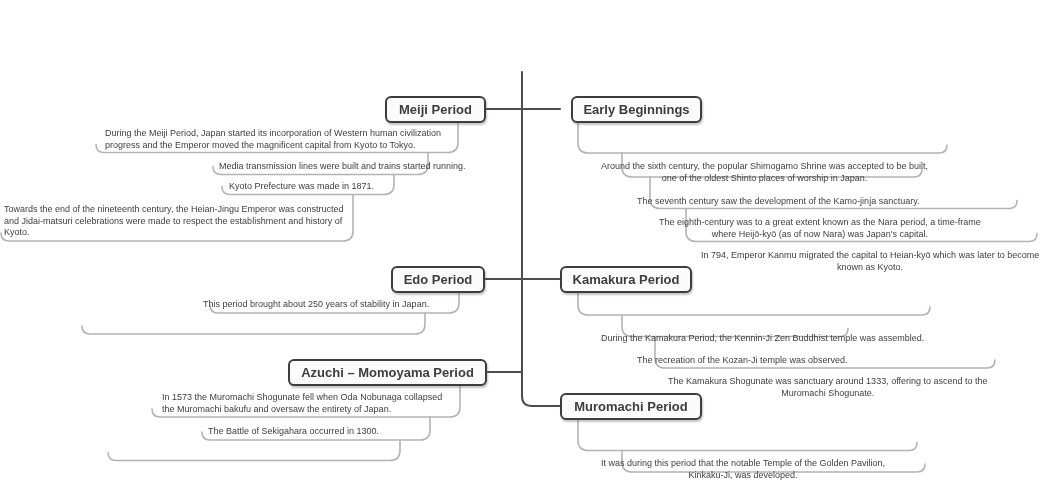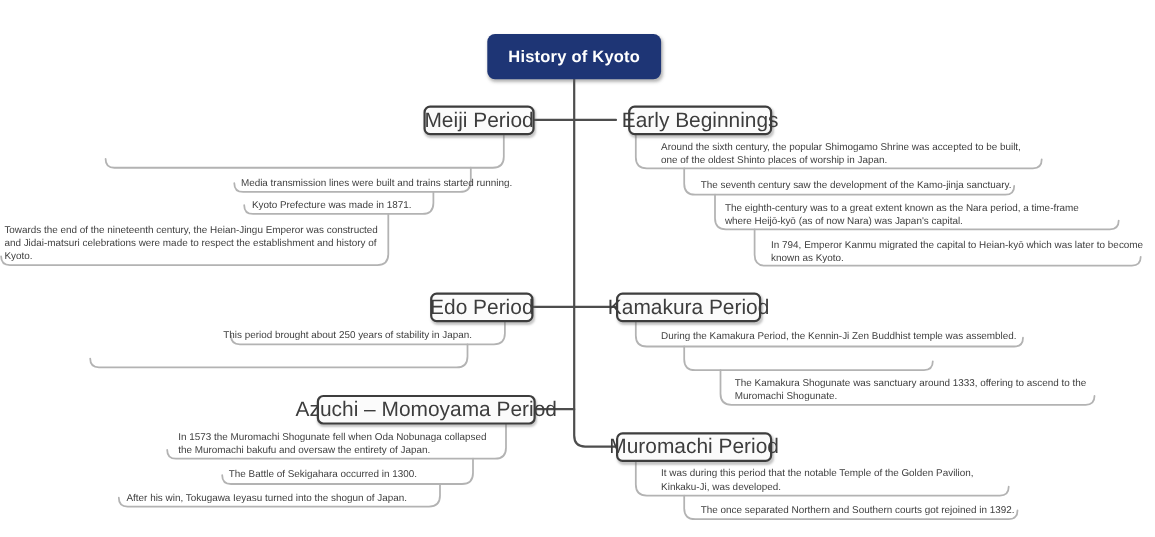--- a/index.html
+++ b/index.html
@@ -30,30 +30,30 @@
     display:flex;align-items:center;justify-content:center;
     color:var(--root-text);font-size:15px;font-weight:bold;letter-spacing:.2px;
     box-shadow:1px 2px 3px rgba(90,90,90,.45);
     cursor:pointer;
   }
   .topicbox{
     position:absolute;height:23px;
     background:var(--box-fill);
     border:2px solid var(--box-border);border-radius:6px;
     display:flex;align-items:center;justify-content:center;
-    color:var(--box-text);font-size:19px;font-weight:normal;
+    color:var(--box-text);font-size:13px;font-weight:bold;
     box-shadow:1px 2px 2px rgba(110,110,110,.4);
     cursor:pointer;white-space:nowrap;
   }
   .leaf{
     position:absolute;
     color:var(--leaf-text);font-size:9px;line-height:11.5px;
     white-space:pre;cursor:pointer;
   }
-  .leaf.r{text-align:left;}
+  .leaf.r{text-align:center;margin-top:33px;}
 </style>
 </head>
 <body>
 
 <div class="canvas">
 
   <svg class="wires" viewBox="0 0 1050 488">
 
     <path class="branch-path" d="M522,72 L522,396 Q522,406 532,406 L560,406"></path>
     <path class="branch-path" d="M486,109 L560,109"></path>
@@ -78,51 +78,52 @@
     <path class="leaf-path" d="M995,360 Q995,368 987,368 L665,368 Q655,368 655,358 L655,336.5"></path>
 
     <path class="leaf-path" d="M152,409 Q152,417 160,417 L450,417 Q460,417 460,407 L460,386"></path>
     <path class="leaf-path" d="M202,432 Q202,440 210,440 L420,440 Q430,440 430,430 L430,417"></path>
     <path class="leaf-path" d="M108,452.5 Q108,460.5 116,460.5 L390,460.5 Q400,460.5 400,450.5 L400,440"></path>
 
     <path class="leaf-path" d="M917,442.5 Q917,450.5 909,450.5 L588,450.5 Q578,450.5 578,440.5 L578,420"></path>
     <path class="leaf-path" d="M925,464 Q925,472 917,472 L632,472 Q622,472 622,462 L622,450.5"></path>
   </svg>
 
-  <div class="rootbox">History of Kyoto</div>
 
   <div class="topicbox" style="left:385px;top:96px;width:97px;">Meiji Period</div>
   <div class="topicbox" style="left:560px;top:96px;width:127px;margin-left:11px;">Early Beginnings</div>
   <div class="topicbox" style="left:391px;top:266px;width:90px;">Edo Period</div>
   <div class="topicbox" style="left:560px;top:266px;width:128px;">Kamakura Period</div>
   <div class="topicbox" style="left:288px;top:359px;width:195px;">Azuchi – Momoyama Period</div>
   <div class="topicbox" style="left:560px;top:393px;width:138px;">Muromachi Period</div>
 
+  <div class="leaf" style="left:105px;top:128px;">During the Meiji Period, Japan started its incorporation of Western human civilization
+progress and the Emperor moved the magnificent capital from Kyoto to Tokyo.</div>
   <div class="leaf" style="left:219px;top:161px;">Media transmission lines were built and trains started running.</div>
   <div class="leaf" style="left:229px;top:181px;">Kyoto Prefecture was made in 1871.</div>
   <div class="leaf" style="left:4px;top:204px;">Towards the end of the nineteenth century, the Heian-Jingu Emperor was constructed
 and Jidai-matsuri celebrations were made to respect the establishment and history of
 Kyoto.</div>
 
   <div class="leaf r" style="left:601px;top:128px;">Around the sixth century, the popular Shimogamo Shrine was accepted to be built,
 one of the oldest Shinto places of worship in Japan.</div>
   <div class="leaf r" style="left:637px;top:163px;">The seventh century saw the development of the Kamo-jinja sanctuary.</div>
   <div class="leaf r" style="left:659px;top:184px;">The eighth-century was to a great extent known as the Nara period, a time-frame
 where Heijō-kyō (as of now Nara) was Japan's capital.</div>
   <div class="leaf r" style="left:701px;top:217px;">In 794, Emperor Kanmu migrated the capital to Heian-kyō which was later to become
 known as Kyoto.</div>
 
   <div class="leaf" style="left:203px;top:299px;">This period brought about 250 years of stability in Japan.</div>
 
   <div class="leaf r" style="left:601px;top:300px;">During the Kamakura Period, the Kennin-Ji Zen Buddhist temple was assembled.</div>
+  <div class="leaf r" style="left:637px;top:322px;">The recreation of the Kozan-Ji temple was observed.</div>
   <div class="leaf r" style="left:668px;top:343px;">The Kamakura Shogunate was sanctuary around 1333, offering to ascend to the
 Muromachi Shogunate.</div>
 
   <div class="leaf" style="left:162px;top:392px;">In 1573 the Muromachi Shogunate fell when Oda Nobunaga collapsed
 the Muromachi bakufu and oversaw the entirety of Japan.</div>
   <div class="leaf" style="left:208px;top:426px;">The Battle of Sekigahara occurred in 1300.</div>
-  <div class="leaf" style="left:115px;top:447px;">After his win, Tokugawa Ieyasu turned into the shogun of Japan.</div>
 
   <div class="leaf r" style="left:601px;top:425px;">It was during this period that the notable Temple of the Golden Pavilion,
 Kinkaku-Ji, was developed.</div>
   <div class="leaf r" style="left:637px;top:458px;">The once separated Northern and Southern courts got rejoined in 1392.</div>
 
 </div>
 
 </body></html>

